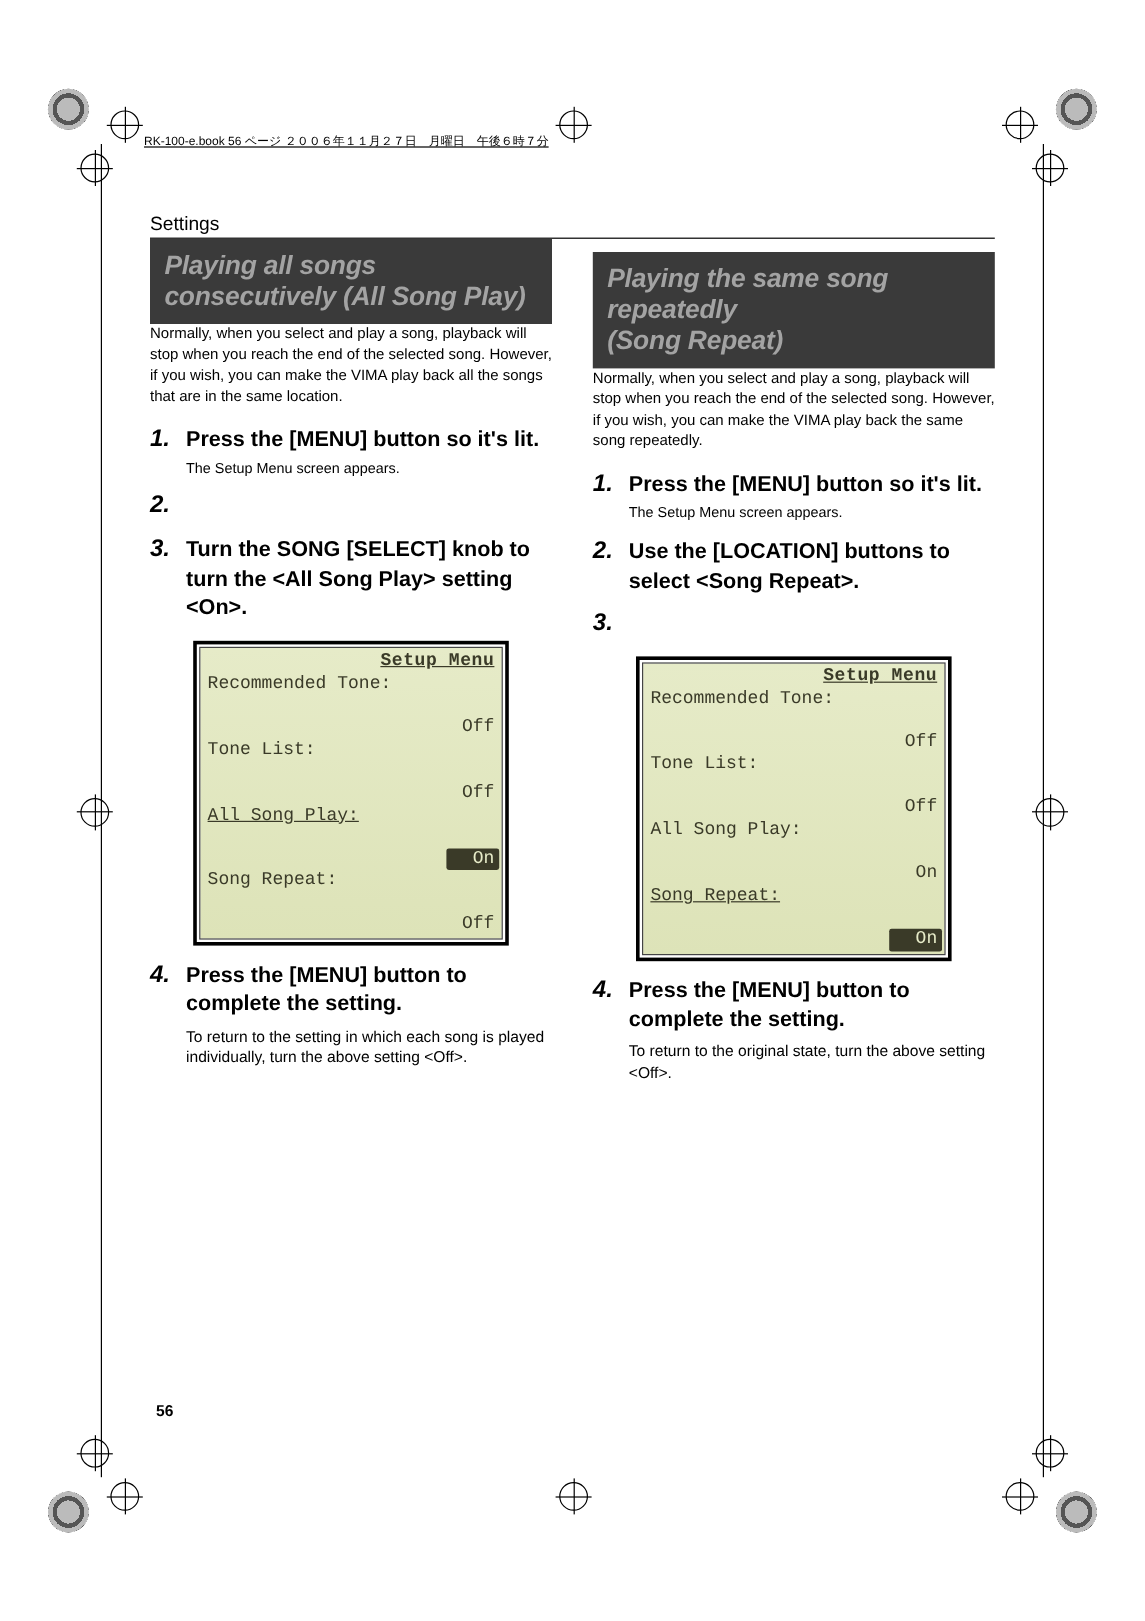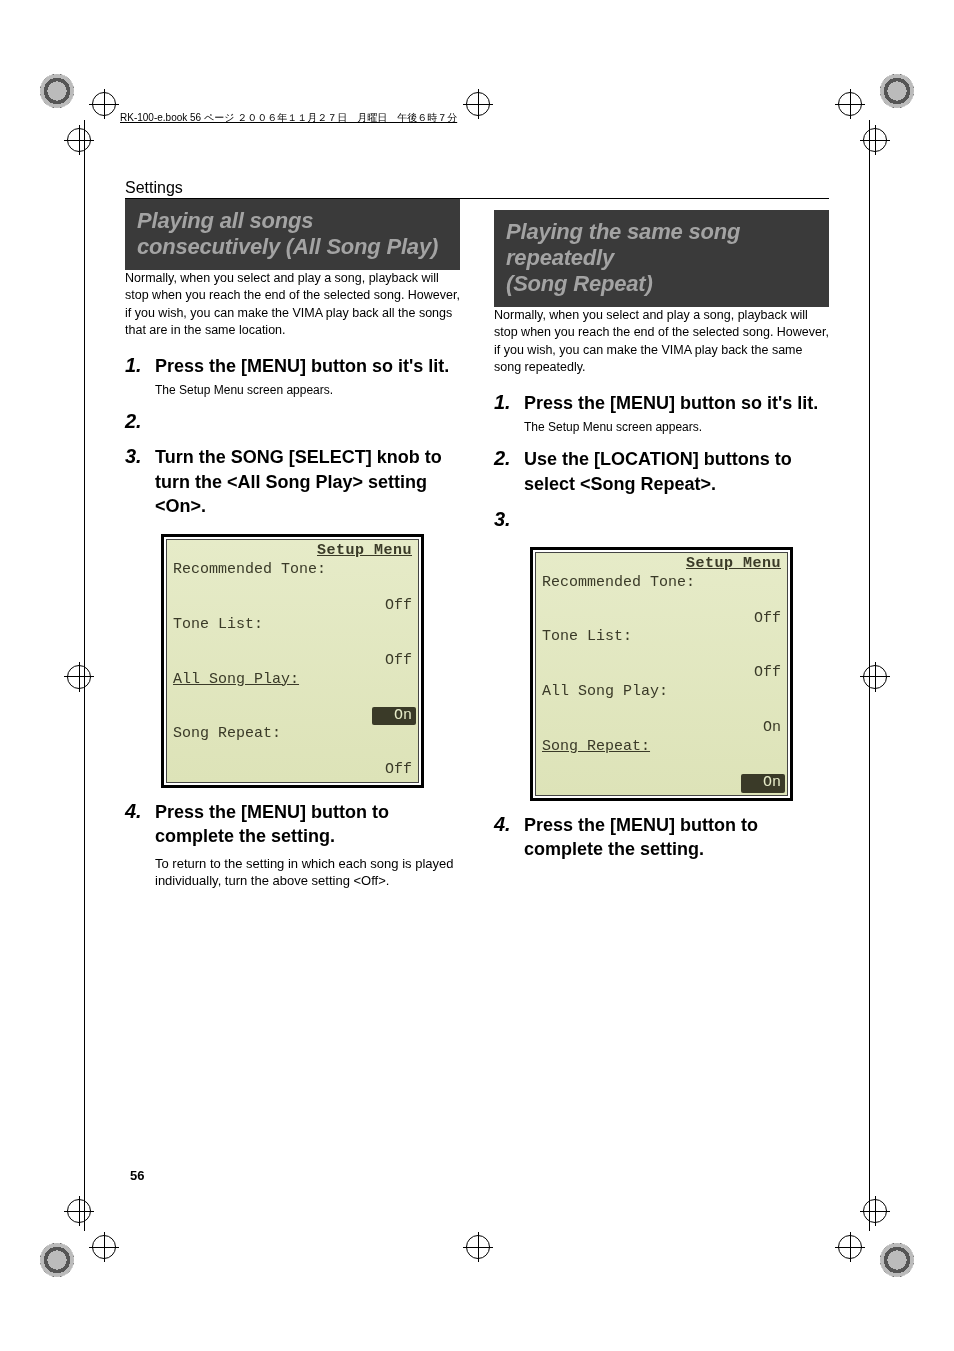--- a/index.html
+++ b/index.html
@@ -315,19 +315,20 @@
             <span>Song Repeat:</span>
             <span class="val selected">On</span>
           </div>
         </div>
       </div>
 
       <div class="step">
         <div class="step-num">4.</div>
         <div class="step-body">
           <div class="step-title">Press the [MENU] button to complete the setting.</div>
+          <div class="step-extra">To return to the original state, turn the above setting &lt;Off&gt;.</div>
         </div>
       </div>
     </div>
   </div>
 </div>
 
 <div class="page-num">56</div>
 
 </body></html>

